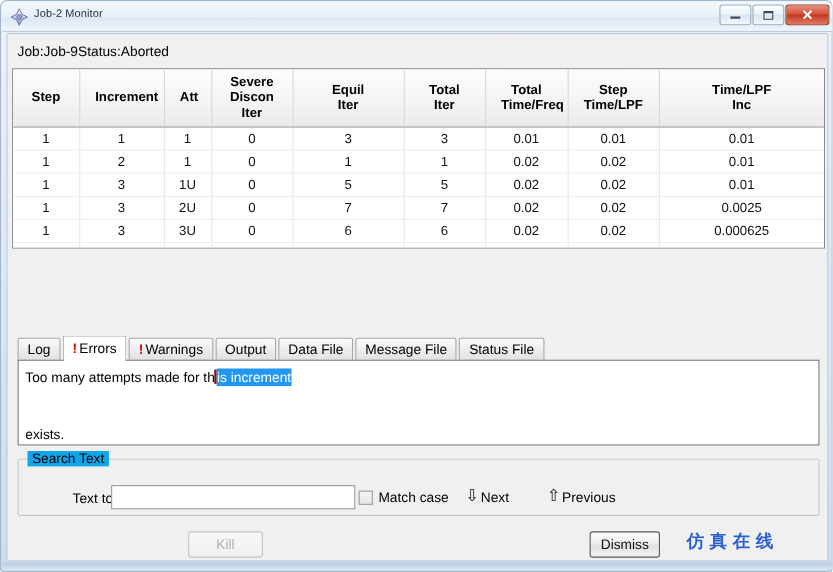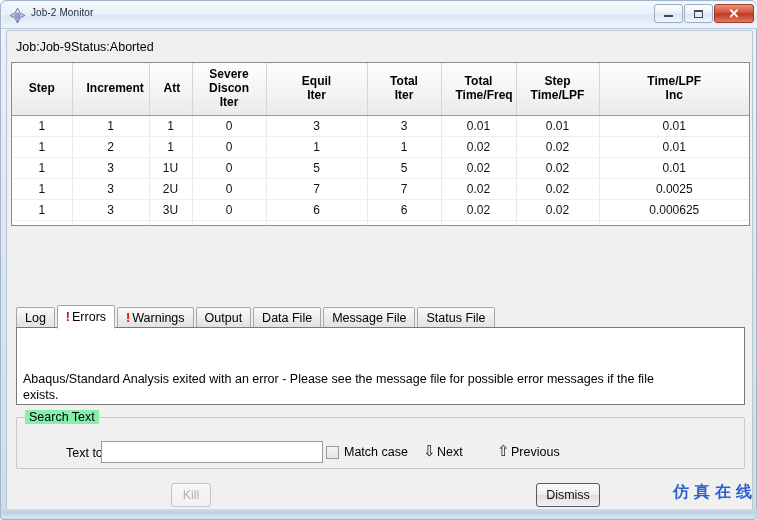--- a/index.html
+++ b/index.html
@@ -235,21 +235,21 @@
     left: 9px; top: 386px;
     width: 729px;
     height: 52px;
     box-sizing: border-box;
     border: 1px solid #c8c8c8;
     border-radius: 2px;
   }
   #searchlabel {
     position: absolute;
     left: 18px; top: 379px;
-    background: #86efac;
+    background: #0ea5e9;
     padding: 0 4px;
     font-size: 12.5px;
     color: #000;
   }
   #findlabel {
     position: absolute;
     left: 11px; top: 415px;
     font-size: 12.5px;
     padding-left: 48px;
   }
@@ -315,21 +315,21 @@
     background: linear-gradient(180deg,#fcfcfc 0%, #f0f0f0 48%, #e3e3e3 52%, #f5f5f5 100%);
     font-family: "Liberation Sans", sans-serif;
     font-size: 12.5px;
     color: #111;
     text-align: center;
     line-height: 22px;
     cursor: default;
   }
   #kill-btn {
     left: 164px; top: 452px;
-    width: 40px;
+    width: 68px;
     color: #b0b0b0;
     border-color: #c4c4c4;
     background: linear-gradient(180deg,#f7f7f7 0%, #f1f1f1 100%);
   }
   #dismiss-btn {
     left: 529px; top: 452px;
     width: 64px;
     border: 1px solid #5a5a5a;
     background: linear-gradient(180deg,#fbfbfb 0%, #eeeeee 48%, #dfdfdf 52%, #f2f2f2 100%);
   }
@@ -343,21 +343,21 @@
     background: linear-gradient(180deg,#cfdcea 0%, #bcd0e4 40%, #d9e6f2 100%);
     border-radius: 0 0 3px 3px;
   }
 
   
   #wm-corner {
     position: absolute;
     right: 0px; top: 482px;
     width: 133px;
     height: 38px;
-    text-align: right;
+    text-align: left;
     pointer-events: none;
   }
   #wm-cn {
     font-size: 16px;
     color: #2a5fd0;
     letter-spacing: 5px;
     font-weight: bold;
     line-height: 19px;
     font-family: "DejaVu Sans", sans-serif;
     text-shadow: 0 0 1px rgba(255,255,255,.7);
@@ -531,21 +531,21 @@
                 <td>0.00015625</td>
               </tr>
             </tbody>
         </table>
 
       </div>
 
       <div id="tabs"><div class="tab"><span>Log</span></div><div class="tab active"><span class="bang">!</span><span>Errors</span></div><div class="tab"><span class="bang">!</span><span>Warnings</span></div><div class="tab"><span>Output</span></div><div class="tab"><span>Data File</span></div><div class="tab"><span>Message File</span></div><div class="tab"><span>Status File</span></div></div>
 
       <div id="errpanel">
-        <div class="errline" id="errline2">Abaqus/Standard Analysis exited with an error - Please see the  message file for possible error messages if the file</div>
+        <div class="errline" id="errline1"><span>Too many attempts made for th</span><span id="caret"></span><span class="hl">is increment</span></div>
         <div class="errline" id="errline3">exists.</div>
       </div>
 
       <div id="searchgroup"></div>
       <div id="searchlabel">Search Text</div>
       <div id="findlabel">Text to find:</div>
       <input id="findinput" type="text" placeholder="" style="">
       <div id="matchcase-box"></div>
       <div id="matchcase-label">Match case</div>
       <div id="next-icon">⇩</div>

